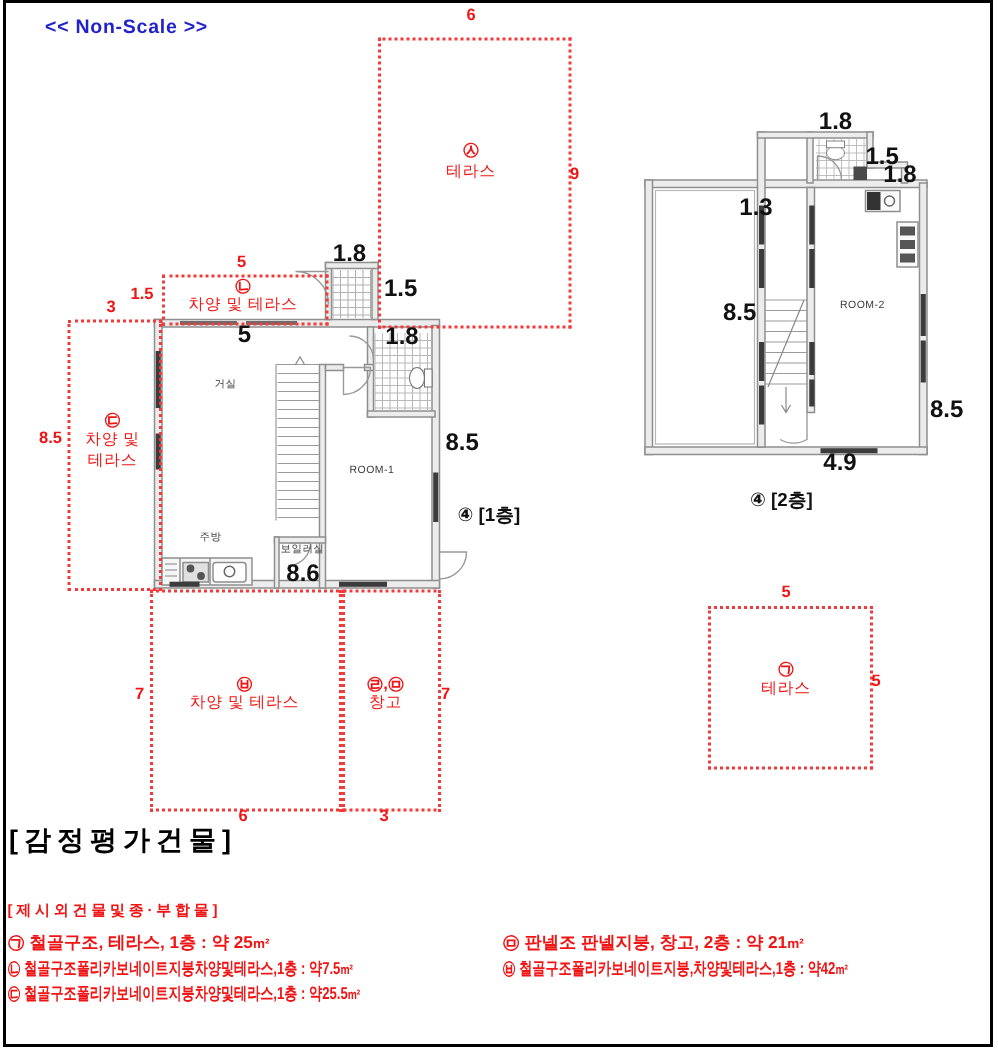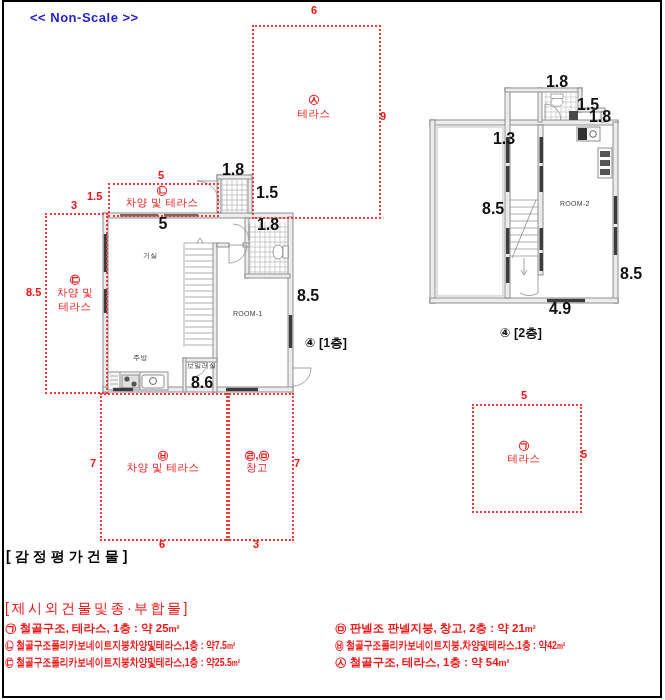--- a/index.html
+++ b/index.html
@@ -11,25 +11,25 @@
   .lbl{position:absolute;white-space:nowrap;}
   .blue-note{color:#2222cc;font-weight:bold;font-size:13px;letter-spacing:.5px;}
   .dim-red{color:#f01414;font-weight:bold;font-size:11px;}
   .dim-blk{color:#111;font-weight:bold;font-size:16px;}
   .cap{color:#111;font-weight:bold;font-size:12.5px;}
   .room{color:#3a3a3a;font-size:7px;letter-spacing:.3px;}
   .cc{transform:translateX(-50%);}
   .redbox{position:absolute;border:2px dotted #f23a3a;}
   .annex-mk{position:absolute;color:#f01414;font-weight:bold;font-size:11px;transform:translateX(-50%);}
   .annex-lb{position:absolute;color:#f01414;font-weight:normal;font-size:10.5px;transform:translateX(-50%);letter-spacing:.5px;}
-  .sum-title{color:#000;font-weight:bold;font-size:14px;letter-spacing:4px;text-align:center;}
+  .sum-title{color:#000;font-weight:bold;font-size:18px;letter-spacing:4px;text-align:center;}
   .sum-line{color:#000;font-weight:bold;font-size:13px;}
   .sum-line .unit{font-size:10px;font-weight:bold;}
   .sum-line .g2{margin-left:22px;}
-  .ext-title{color:#f01414;font-weight:normal;font-size:14px;letter-spacing:2.5px;}
+  .ext-title{color:#f01414;font-weight:bold;font-size:10px;letter-spacing:2.5px;}
   .lrow{position:absolute;color:#f01414;font-weight:bold;font-size:11.5px;white-space:nowrap;transform-origin:left center;}
   .lrow .unit{font-size:9px;}
   .squeeze{transform:scaleX(0.76);}
 </style>
 </head>
 <body>
 
 <div class="canvas">
 
   <svg width="665" height="700" viewBox="0 0 665 700" style="position:absolute;left:0;top:0">
@@ -240,19 +240,15 @@
     <span>철골구조폴리카보네이트지붕차양및테라스,1층 : 약25.5</span><span class="unit">m²</span>
   </div>
   <div class="lrow" style="left:335px;top:621px;">
     <span>㉤</span>
     <span>판넬조 판넬지붕, 창고, 2층 : 약 21</span><span class="unit">m²</span>
   </div>
   <div class="lrow squeeze" style="left:335px;top:638px;">
     <span>㉥</span>
     <span>철골구조폴리카보네이트지붕,차양및테라스,1층 : 약42</span><span class="unit">m²</span>
   </div>
-  <div class="lrow" style="left:335px;top:655px;">
-    <span>㉦</span>
-    <span>철골구조, 테라스, 1층 : 약 54</span><span class="unit">m²</span>
-  </div>
 
   <div class="frame"></div>
 </div>
 
 </body></html>

